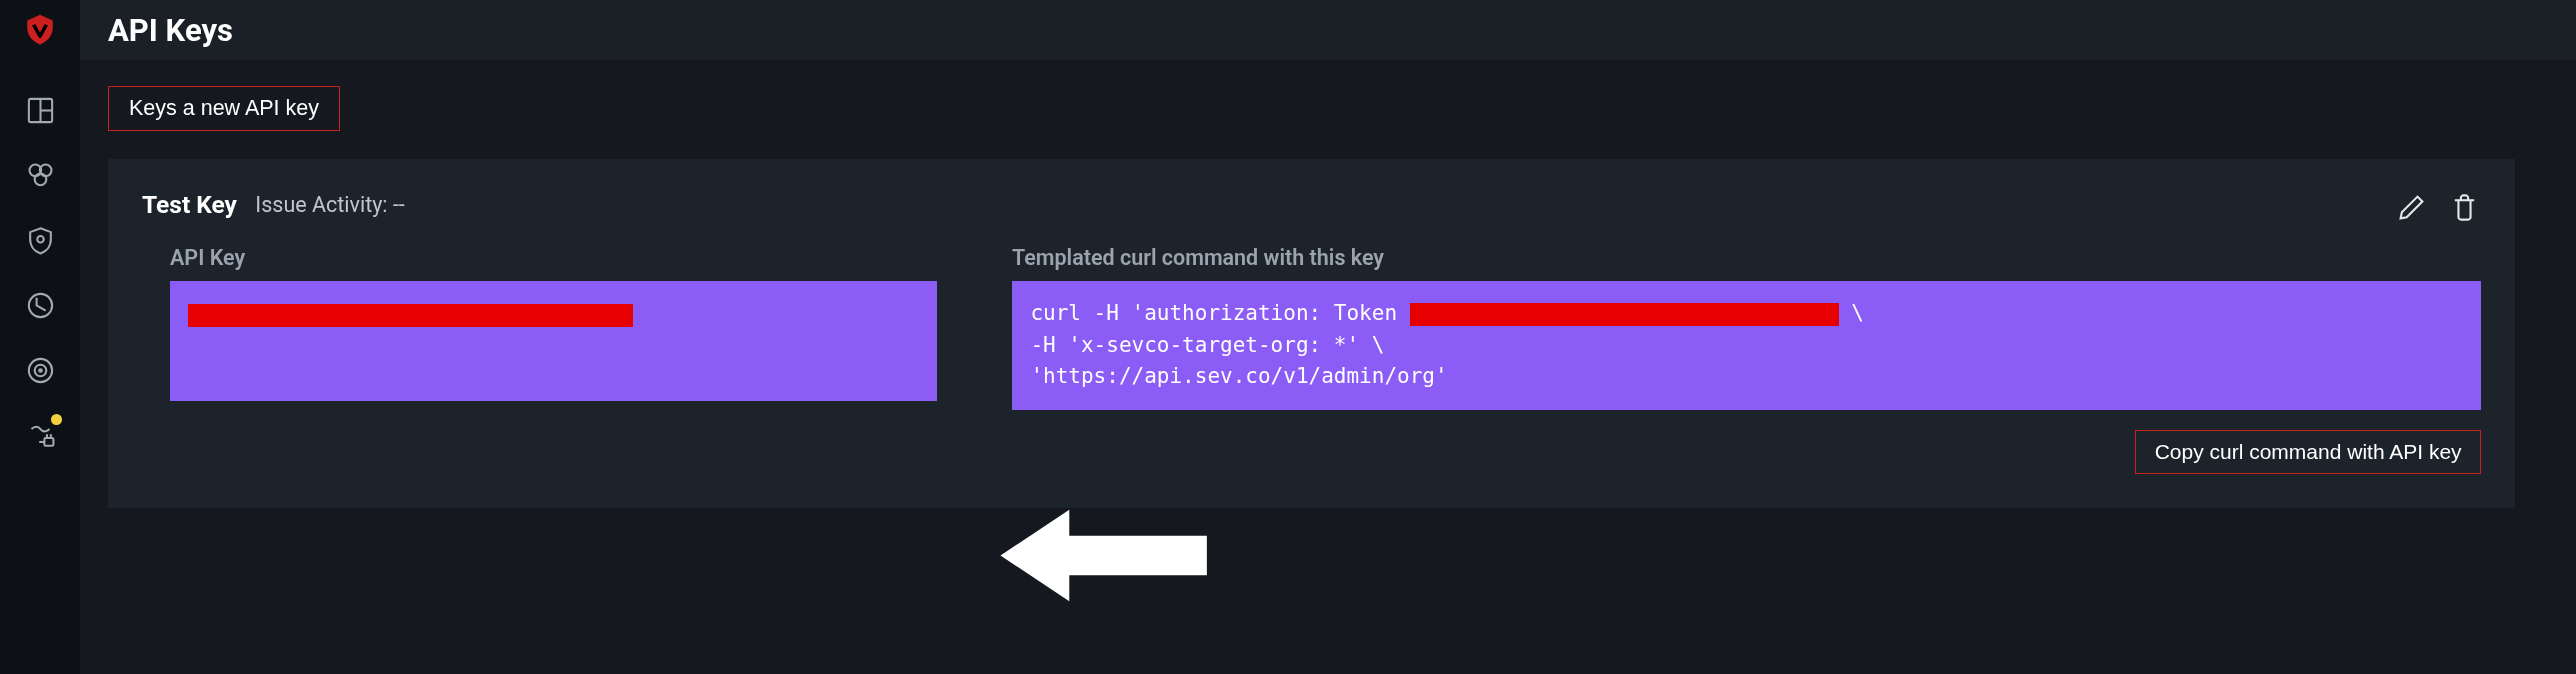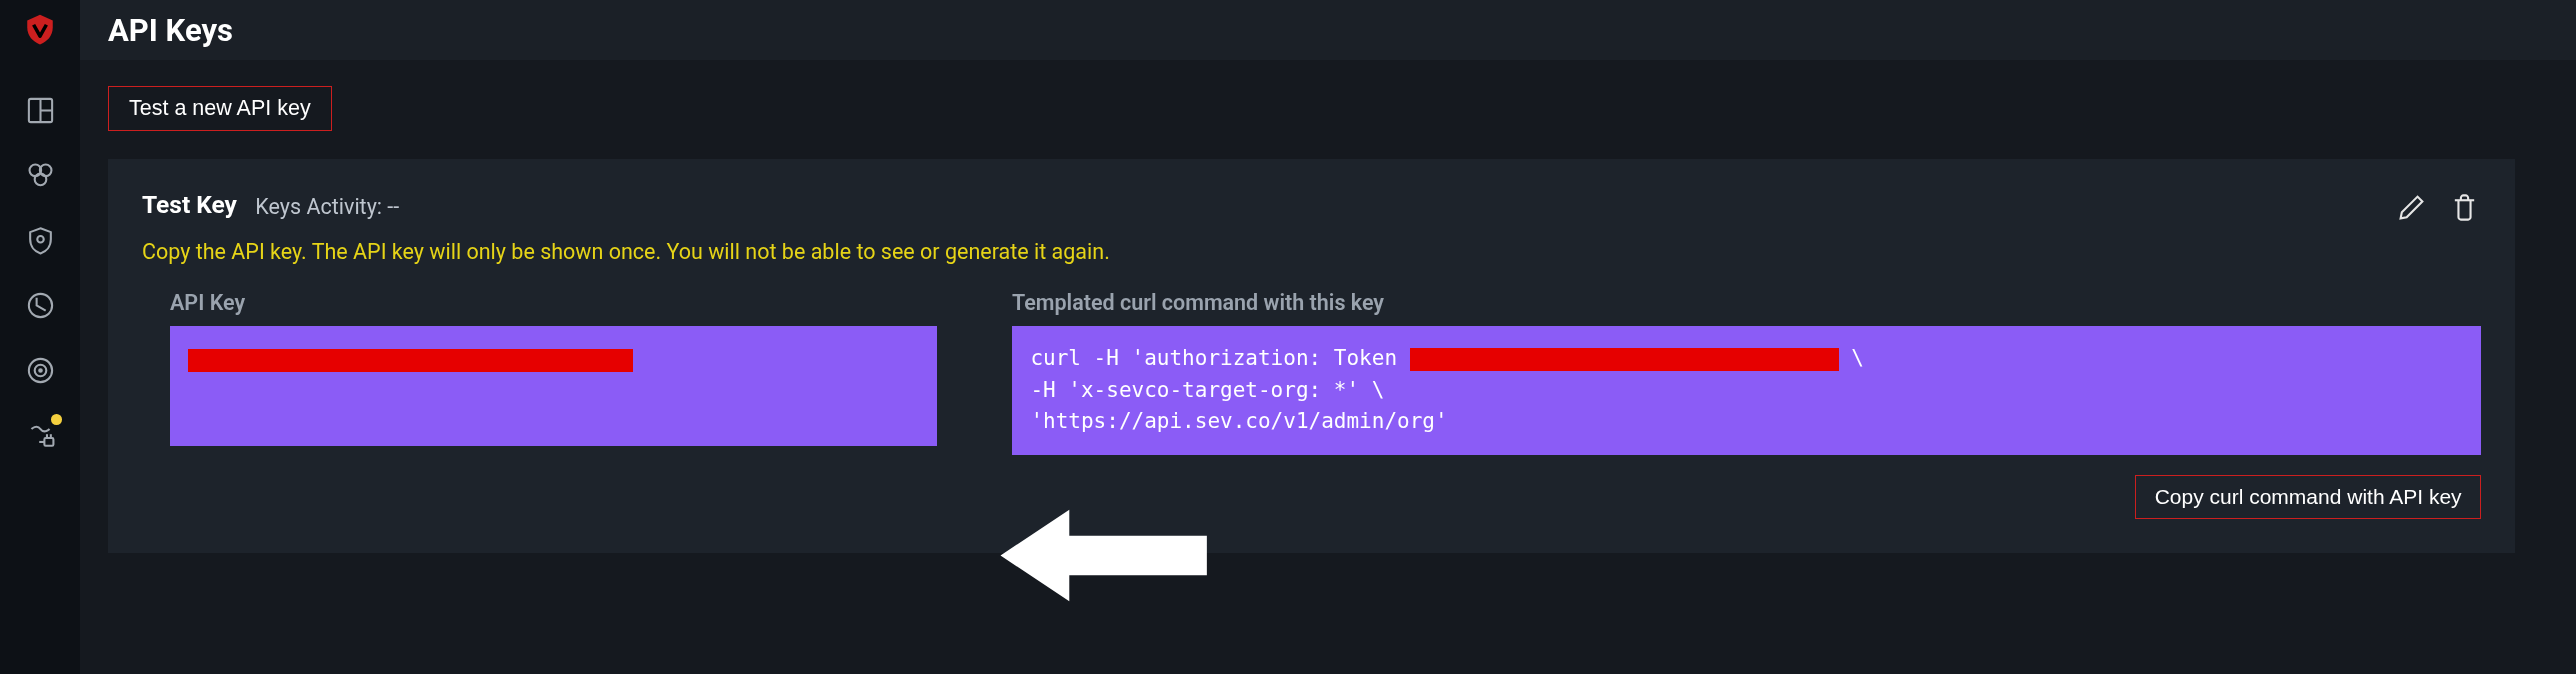--- a/index.html
+++ b/index.html
@@ -91,21 +91,21 @@
   }
   .key-card {
     margin-top: 28px;
     background: #1d232b;
     padding: 31px 34px 34px 34px;
     width: 2407px;
     position: relative;
   }
   .card-header {
     display: flex;
-    align-items: flex-end;
+    align-items: center;
     gap: 18.4px;
   }
   .key-name {
     font-size: 24.5px;
     font-weight: 700;
     color: #ffffff;
   }
   .last-activity {
     font-size: 21.5px;
     font-weight: 400;
@@ -252,44 +252,43 @@
       <span class="dot"></span>
     </div>
   </div>
 
   <div class="main">
     <div class="topbar">
       <h1 class="page-title">API Keys</h1>
     </div>
 
     <div class="content">
-      <button class="issue-btn">Test a new API key</button>
+      <button class="issue-btn">Keys a new API key</button>
 
       <div class="key-card">
         <div class="card-header">
           <span class="key-name">Test Key</span>
-          <span class="last-activity">Keys Activity: --</span>
+          <span class="last-activity">Issue Activity: --</span>
         </div>
 
         <div class="card-actions">
           <div class="icon-btn">
             <svg width="29" height="29" viewBox="0 0 48 48" stroke="currentColor" fill="none" stroke-width="3.5">
                 <path d="M34 6 L42 14 L16 40 L6 42 L8 32 Z"></path>
               </svg>
           </div>
           <div class="icon-btn">
             <svg width="29" height="29" viewBox="0 0 48 48" stroke="currentColor" fill="none" stroke-width="3.5">
                 <path d="M8 12 H40"></path>
                 <path d="M14 12 V40 C14 42 16 44 18 44 H30 C32 44 34 42 34 40 V12"></path>
                 <path d="M18 12 V8 C18 6 20 4 22 4 H26 C28 4 30 6 30 8 V12"></path>
               </svg>
           </div>
         </div>
 
-        <div class="warning">Copy the API key. The API key will only be shown once. You will not be able to see or generate it again.</div>
 
         <div class="columns">
 
           <div class="col-left">
             <div class="col-label">API Key</div>
             <div class="code-box"><span class="redact key"></span></div>
           </div>
 
           <div class="col-right">
             <div class="col-label">Templated curl command with this key</div>

